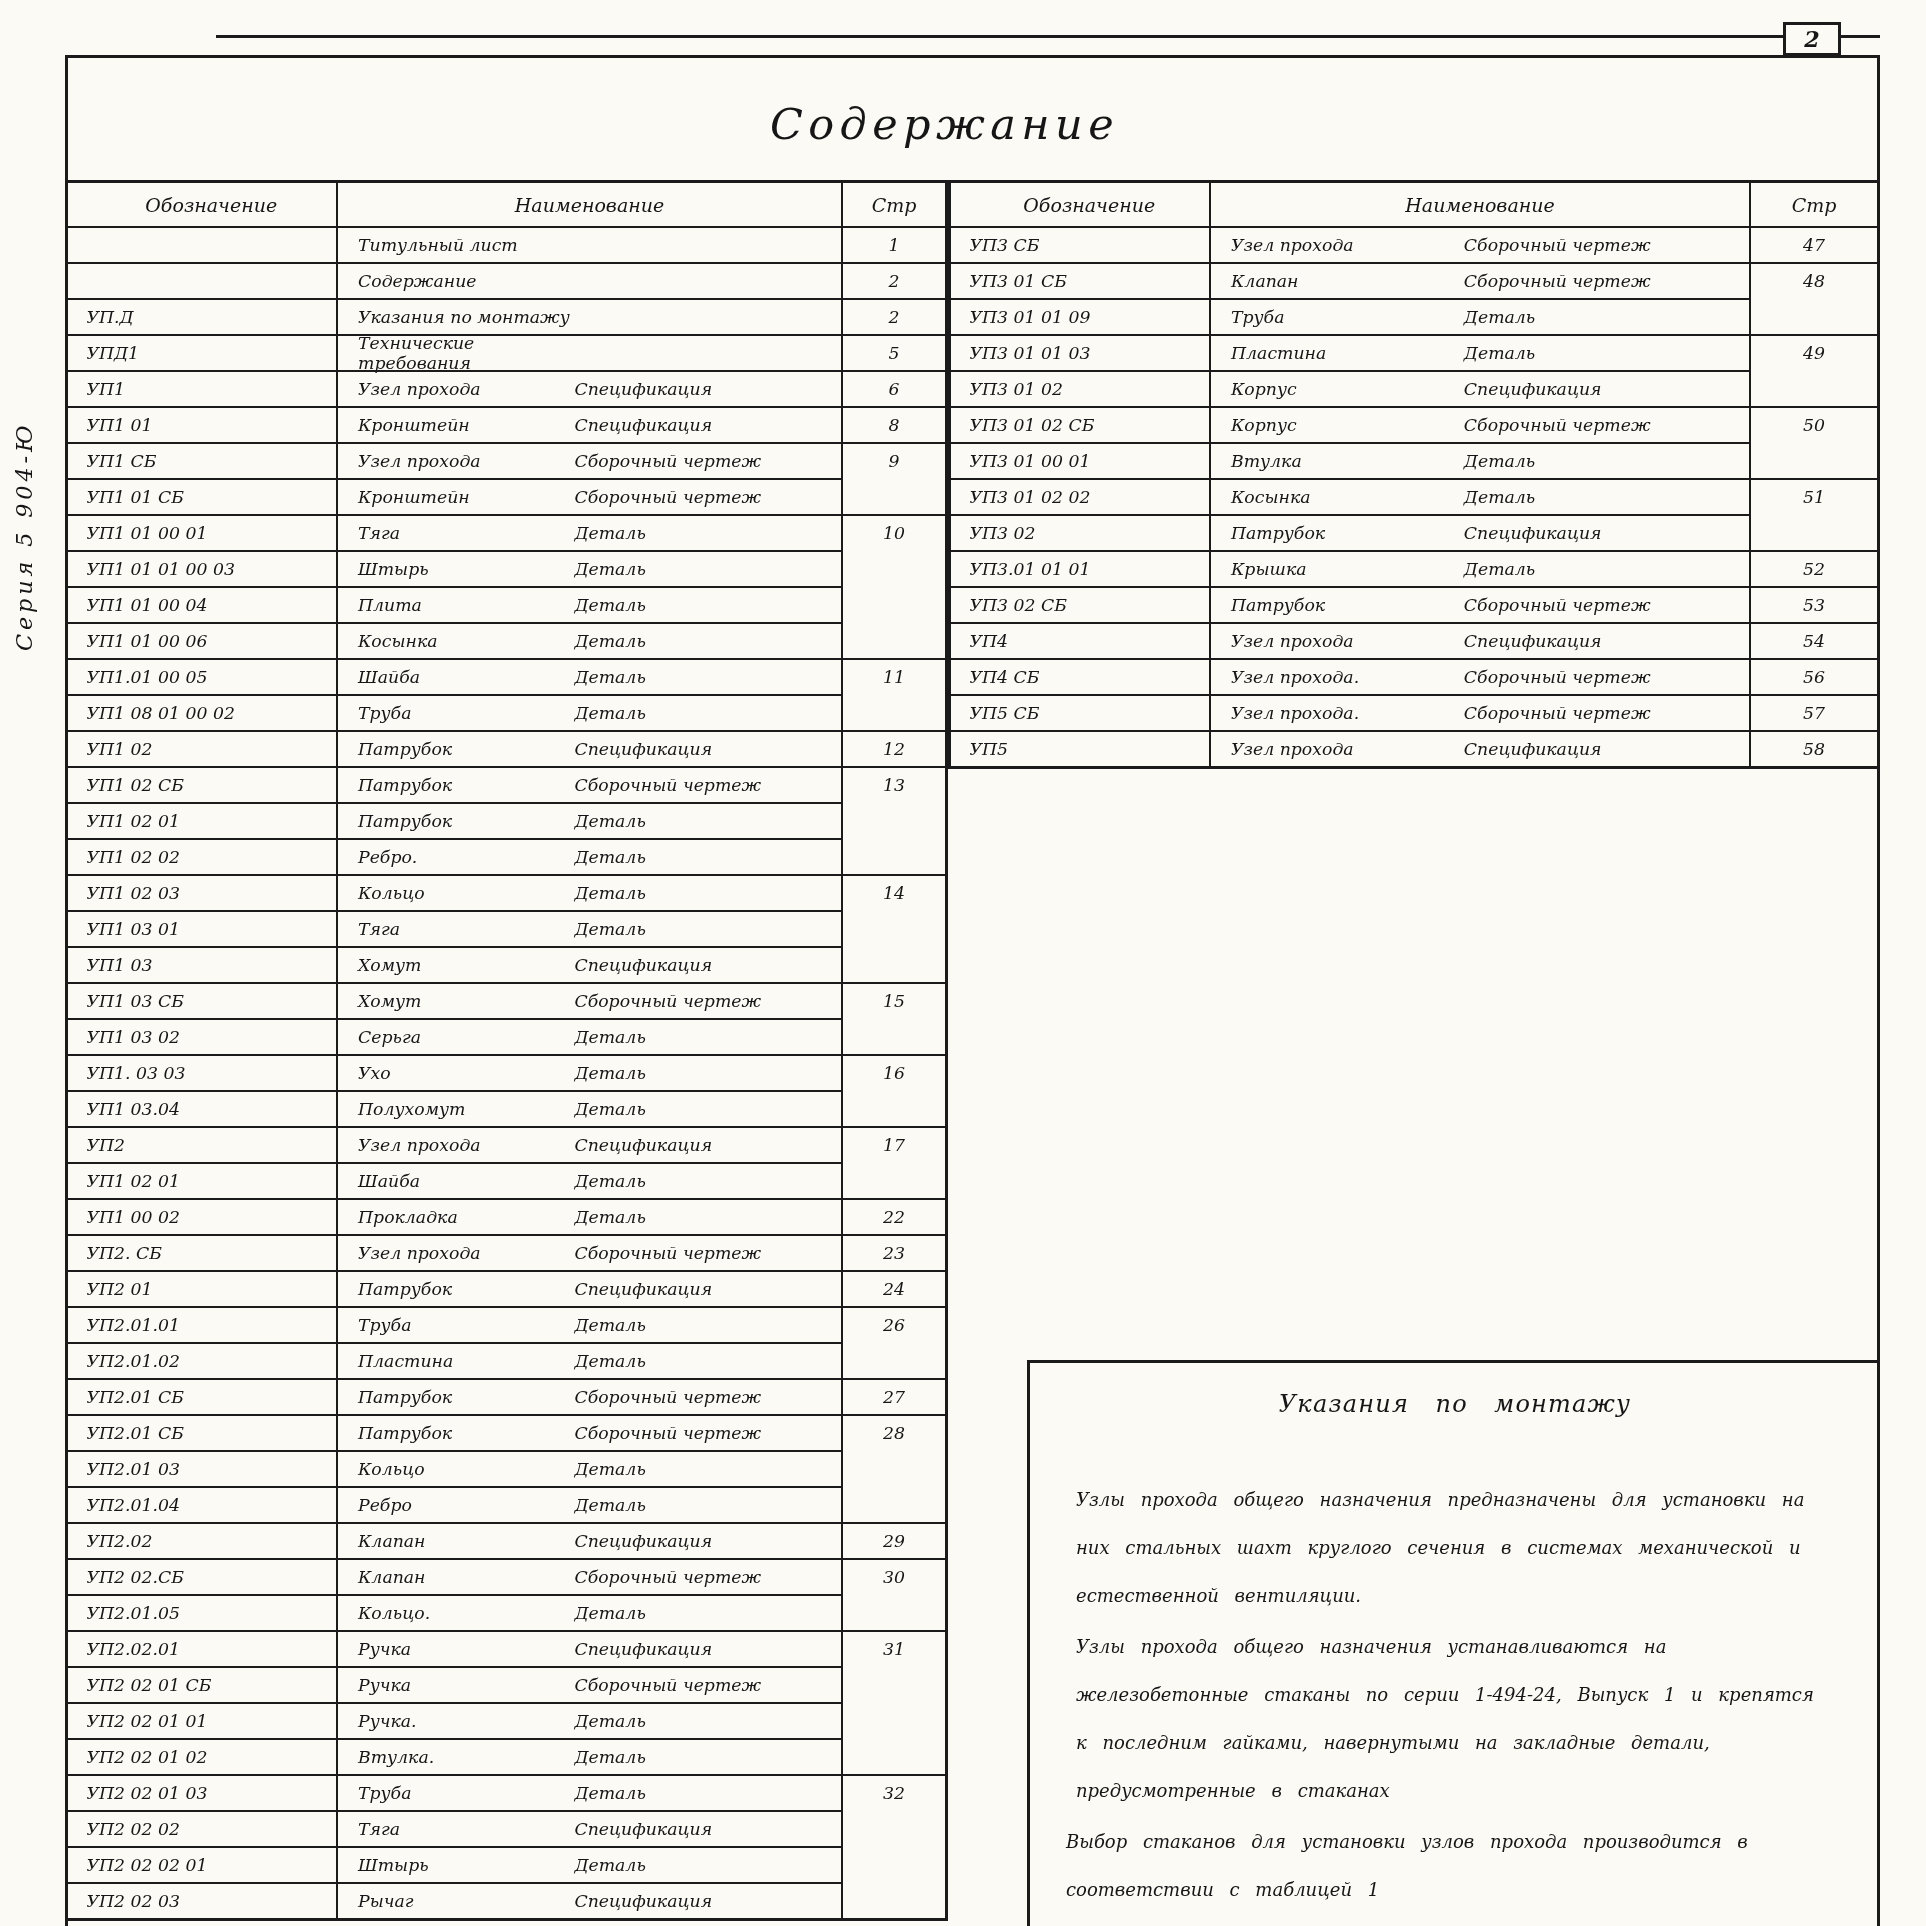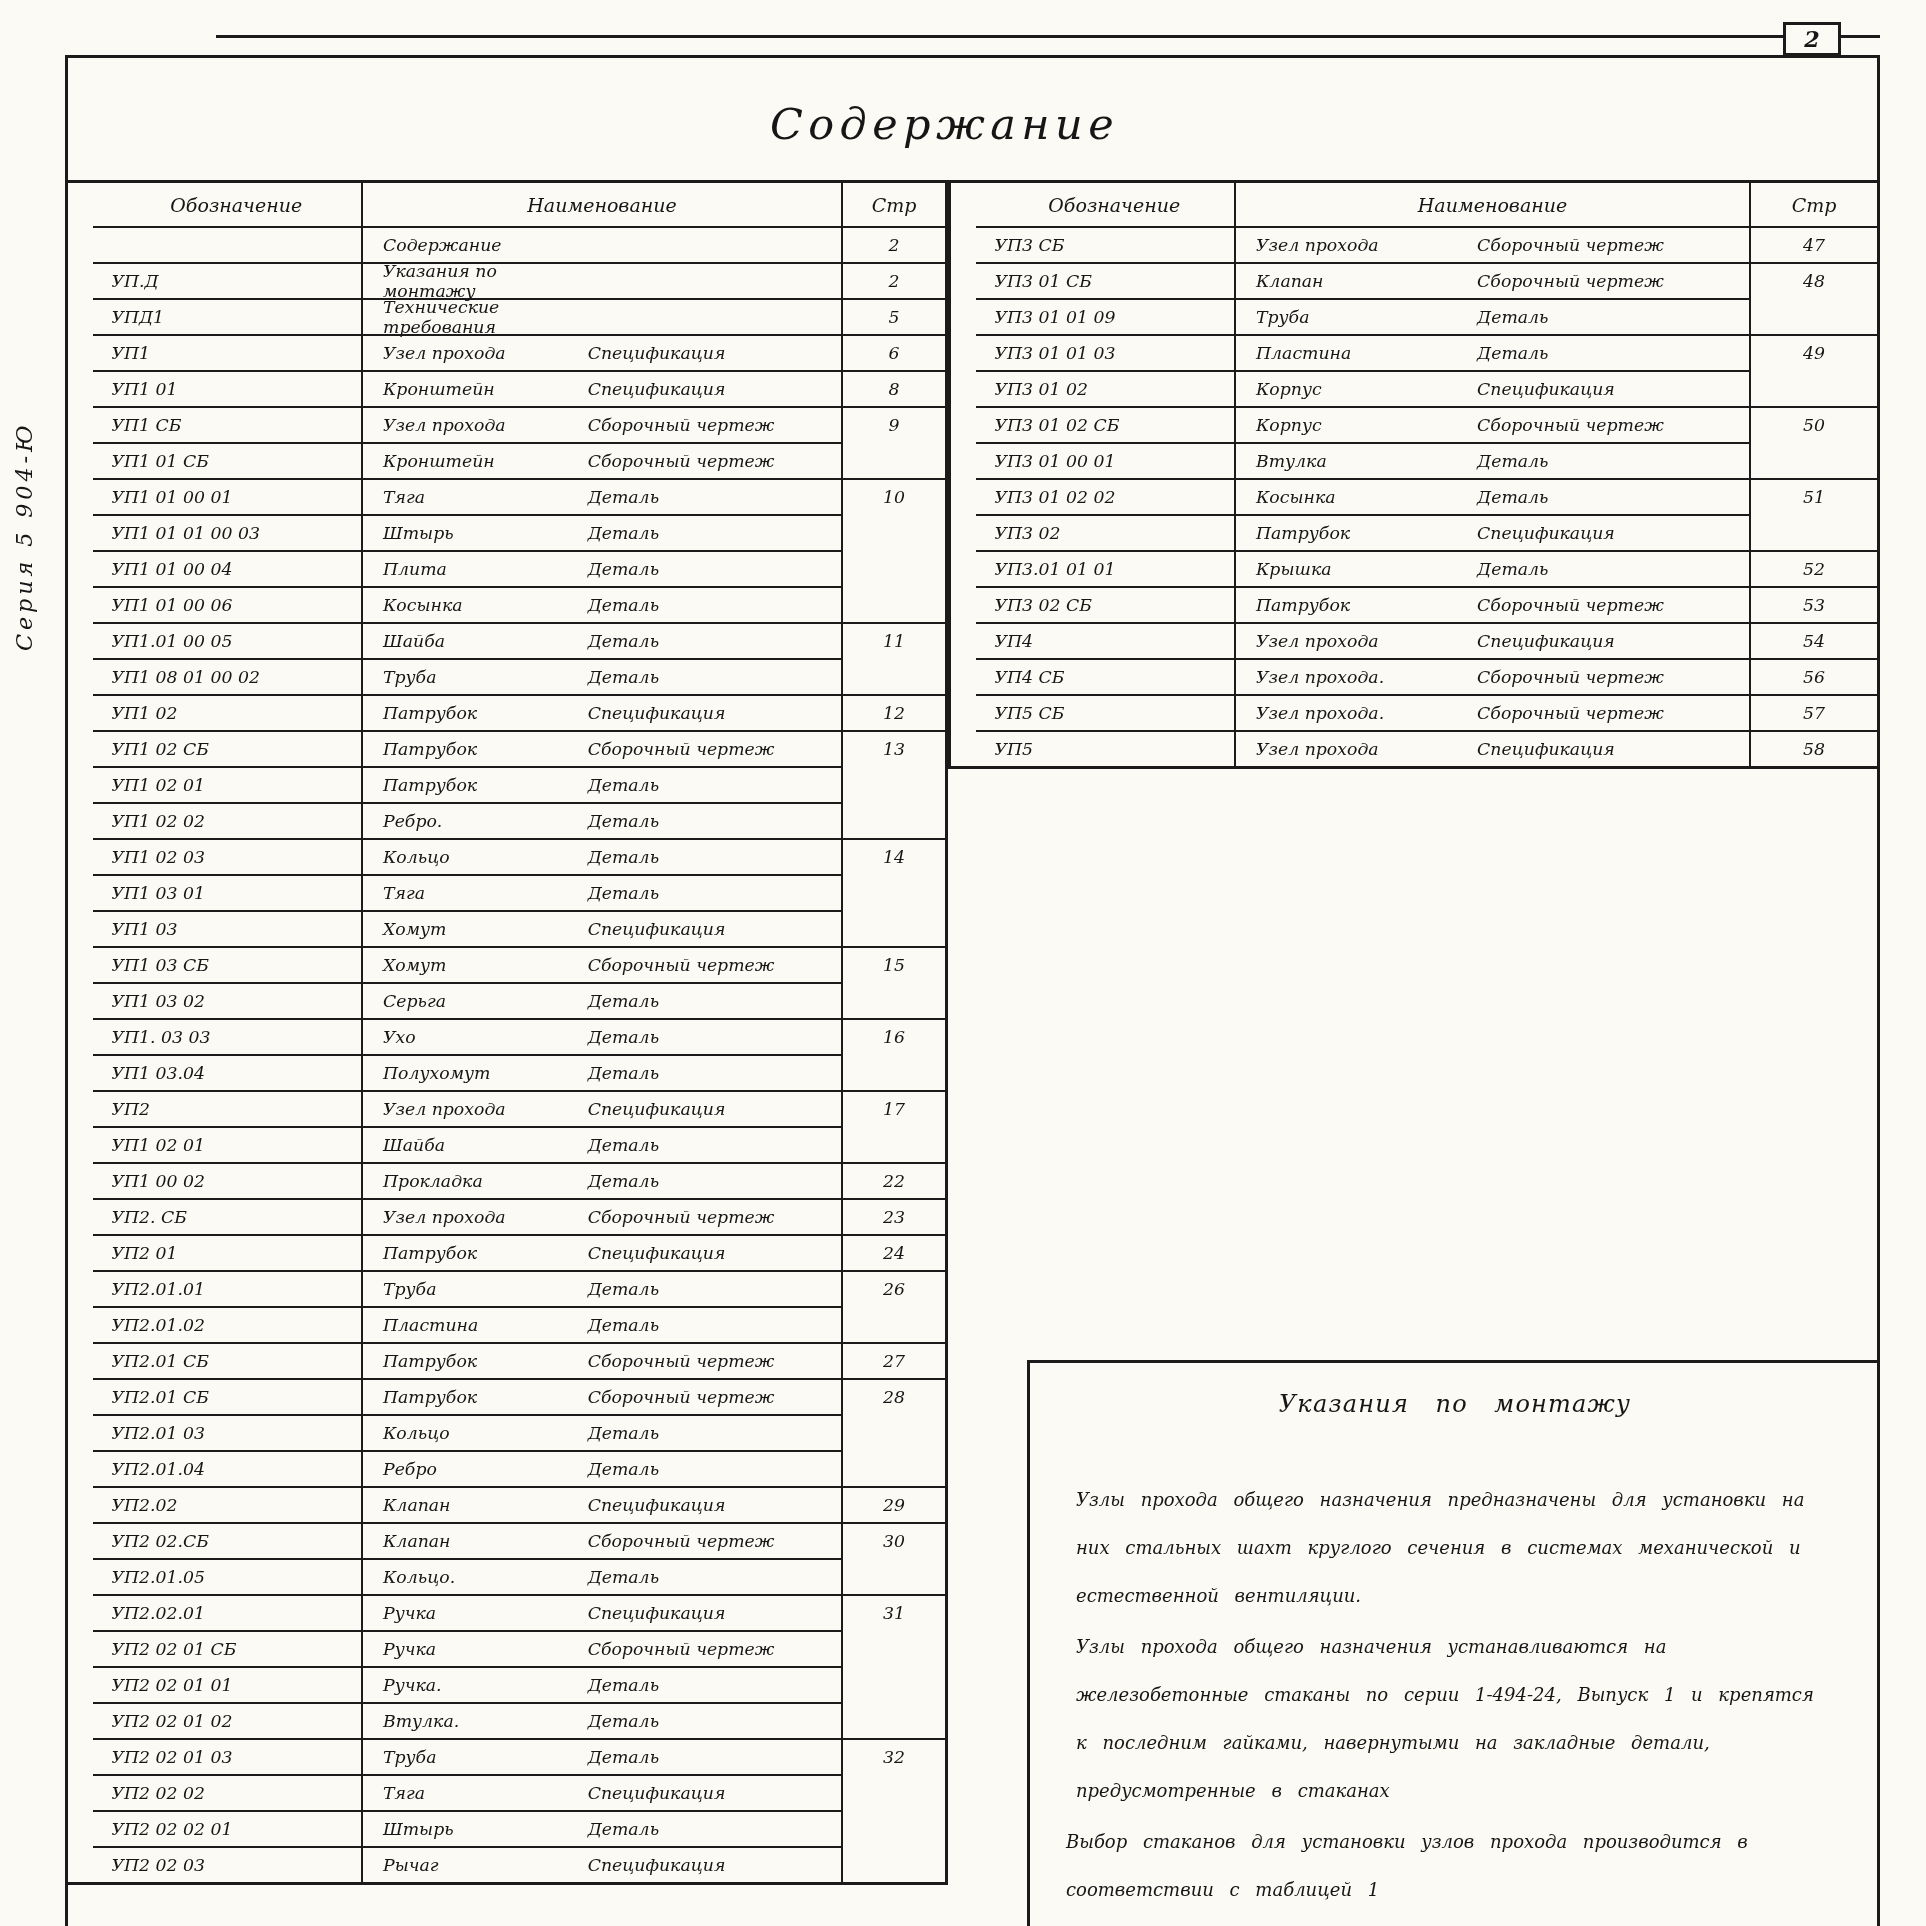--- a/index.html
+++ b/index.html
@@ -10,21 +10,21 @@
   .frame{left:65px;top:55px;width:1815px;height:2646px;border:3.5px solid #1b1b1b;}
   .topline{left:216px;top:35px;width:1664px;height:3.1px;background:#1b1b1b;}
   .pagebox{left:1783px;top:21.6px;width:58px;height:34px;border:3.1px solid #1b1b1b;background:#fbfaf5;
            display:flex;align-items:center;justify-content:center;font-size:22.3px;font-weight:bold;}
   
   .series{left:10.8px;top:112px;height:539px;writing-mode:vertical-rl;transform:rotate(180deg);
           font-size:22.3px;letter-spacing:3.9px;display:flex;align-items:center;}
   
   .pgtitle{left:39px;top:99px;width:1811px;text-align:center;font-size:43px;letter-spacing:5.4px;}
   
-  .toc{border:3.1px solid #1b1b1b;background:transparent;padding-left:25px;}
+  .toc{border:3.1px solid #1b1b1b;background:transparent;}
   .toc-l{left:65px;top:180px;width:883px;}
   .toc-r{left:948px;top:180px;width:932px;}
   .thead{display:flex;height:43px;font-size:19px;}
   .thead>div{display:flex;align-items:center;justify-content:center;box-sizing:border-box;}
   .trow{display:flex;height:36px;font-size:17.3px;}
   .trow>div{display:flex;align-items:center;box-sizing:border-box;}
   .c-d{border-right:2.3px solid #1b1b1b;padding-left:18.5px;}
   .c-n{border-right:2.3px solid #1b1b1b;}
   .c-p{justify-content:center;}
   .toc-l .c-d{width:270px;} .toc-l .c-n{flex:1;} .toc-l .c-p{width:102px;}
@@ -58,20 +58,28 @@
   <div class="abs pgtitle">Содержание</div>
 
   <div class="abs toc toc-l">
     <div class="thead">
       <div class="c-d">Обозначение</div>
       <div class="c-n">Наименование</div>
       <div class="c-p">Стр</div>
     </div>
     <div class="rows">
 
+        <div class="trow">
+          <div class="c-d"></div>
+          <div class="c-n">
+            <span class="n1">Титульный лист</span>
+            <span class="n2"></span>
+          </div>
+          <div class="c-p hasp">1</div>
+        </div>
 
         <div class="trow">
           <div class="c-d"></div>
           <div class="c-n">
             <span class="n1">Содержание</span>
             <span class="n2"></span>
           </div>
           <div class="c-p hasp">2</div>
         </div>
 

